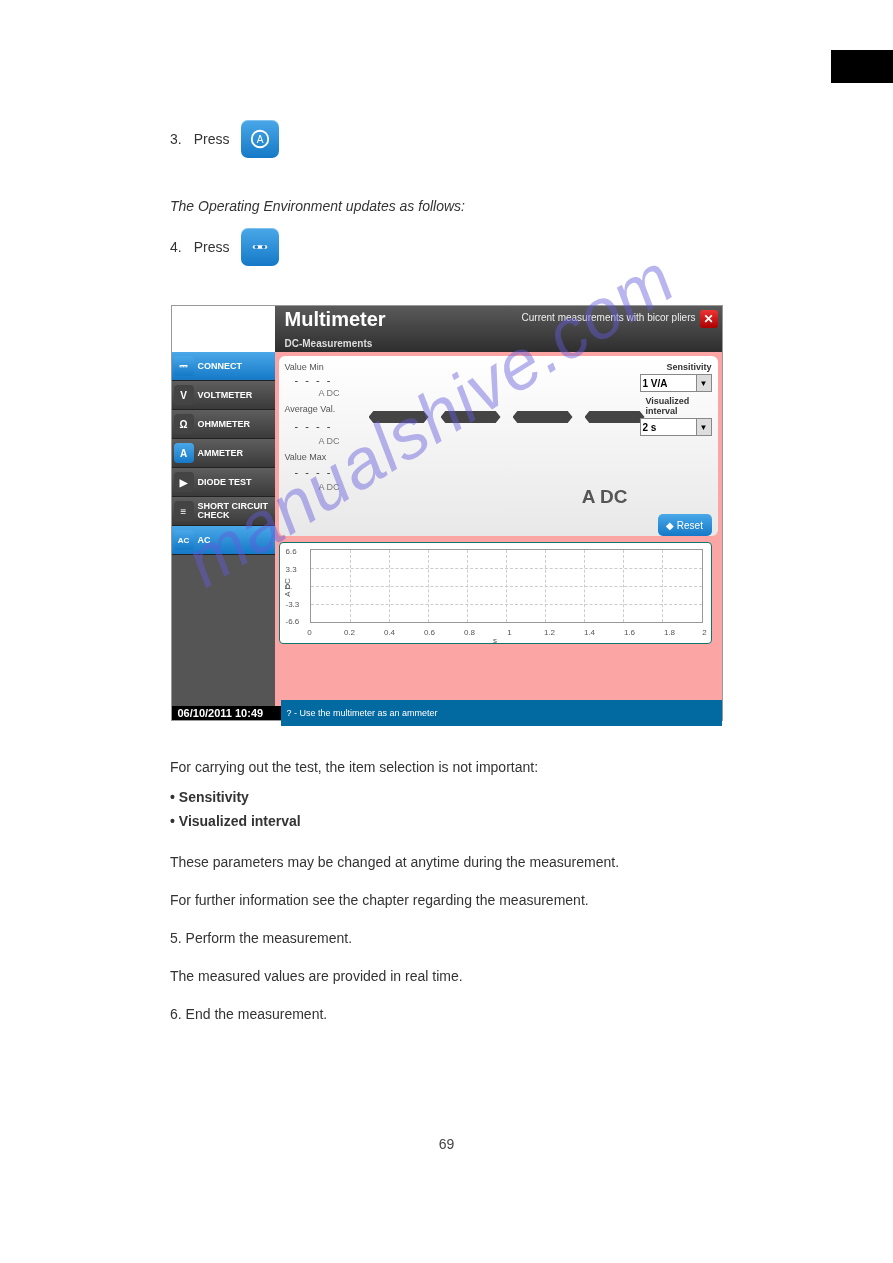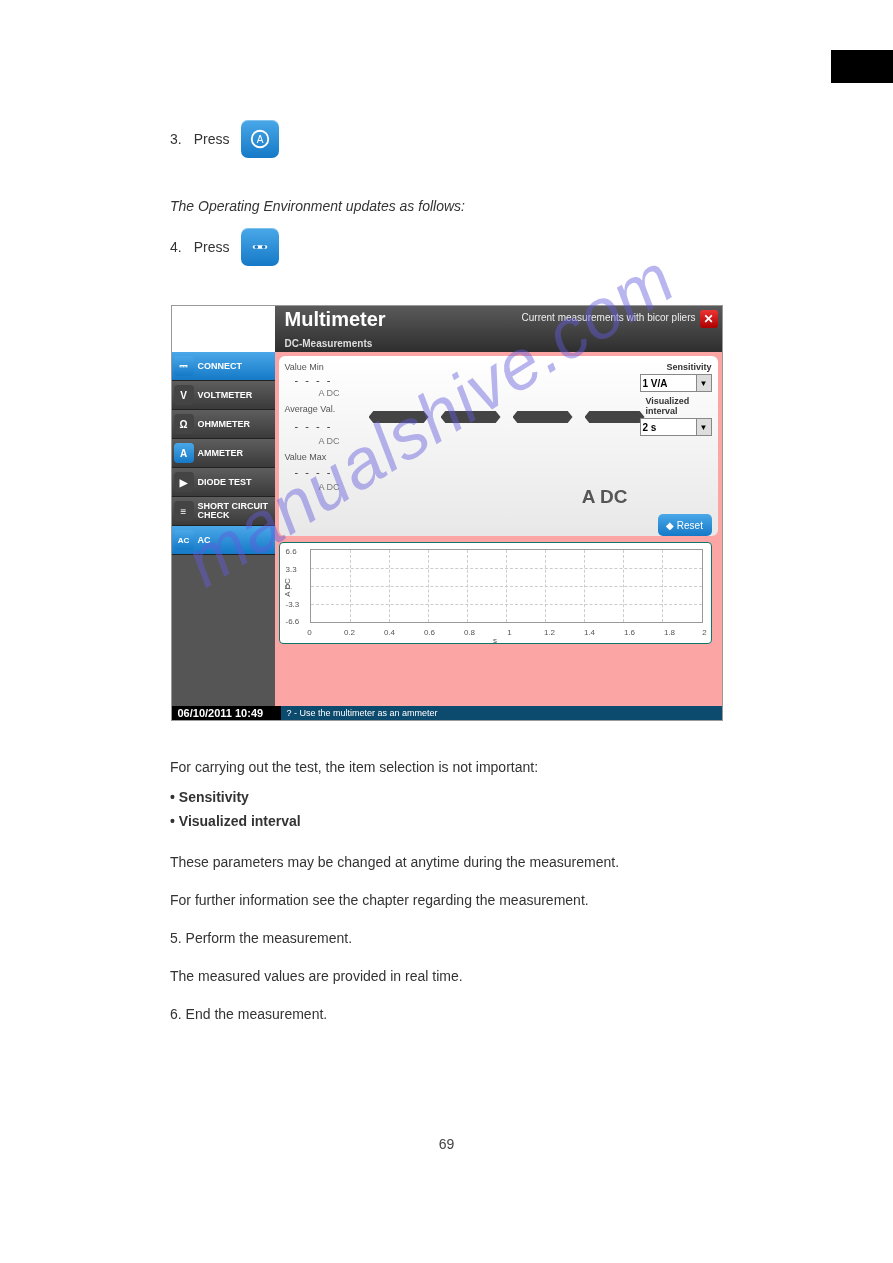--- a/index.html
+++ b/index.html
@@ -46,21 +46,21 @@
 .ytick { position:absolute; left:6px; font-size:8px; color:#555; transform:translateY(-50%); }
 .xtick { position:absolute; bottom:6px; font-size:8px; color:#555; transform:translateX(-50%); }
 .ylabel { position:absolute; left:-2px; top:40px; font-size:8px; color:#555; transform:rotate(-90deg); }
 .xlabel { position:absolute; left:50%; bottom:-2px; font-size:8px; color:#555; transform:translateX(-50%); }
 
 .hexrow { position:absolute; display:flex; gap:12px; }
 .hex { width:60px; height:12px; background:#444; clip-path: polygon(8% 0,92% 0,100% 50%,92% 100%,8% 100%,0 50%); }
 
 .statusbar { position:absolute; left:0; right:0; bottom:0; height:14px; background:#000; color:#fff; font-size:9px; display:flex; align-items:center; }
 .status-ts { width:103px; padding-left:6px; font-weight:bold; font-size:11px; }
-.status-hint { flex:1; background:#0c4a6e; height:14px; display:flex; align-items:center; padding-left:6px; }
+.status-hint { flex:1; background:#0369a1; height:26px; display:flex; align-items:center; padding-left:6px; }
 
 .bodytext { margin-top:36px; font-size:14px; line-height:1.7; }
 .bul { list-style:none; padding:0; margin:6px 0 18px 0; }
 .bul li::before { content:"• "; font-weight:bold; }
 .bul li b { font-weight:bold; }
 .note { margin:14px 0; font-size:14px; }
 .footer { text-align:center; font-size:14px; margin-top:110px; color:#444; }
 
 .watermark { position:absolute; left:150px; top:380px; font-size:70px; font-weight:500; color:rgba(100,90,220,0.45); transform:rotate(-32deg); pointer-events:none; letter-spacing:1px; font-style:italic; }
 </style>

